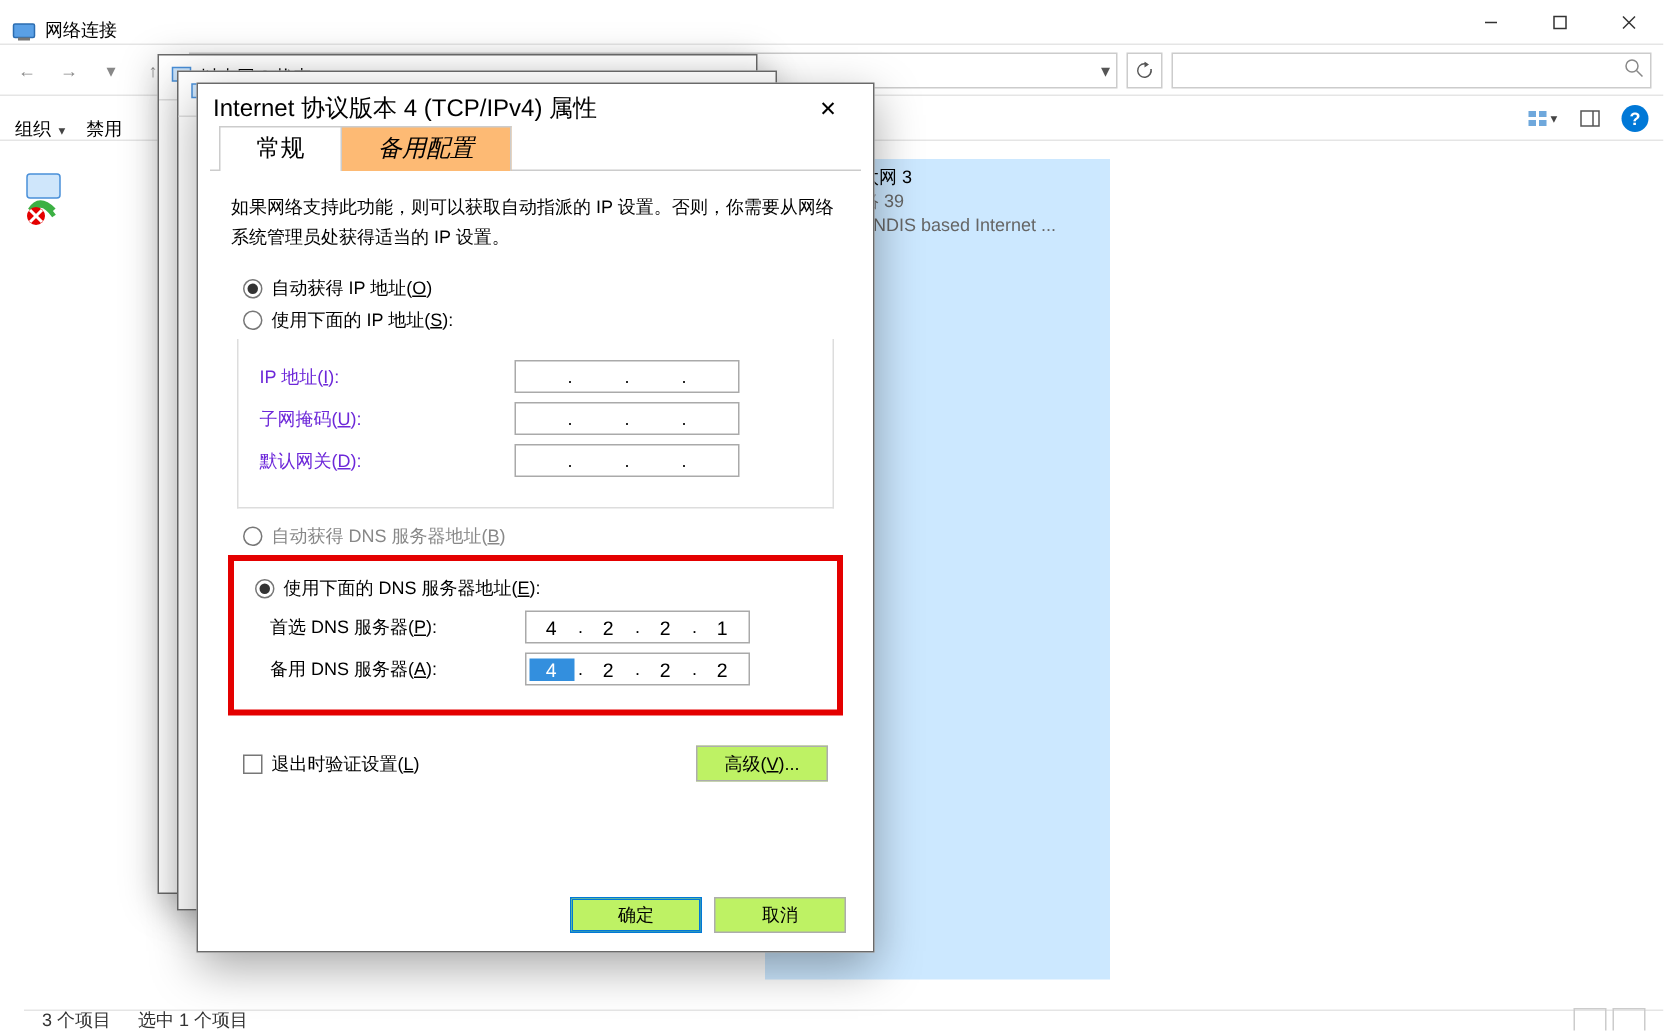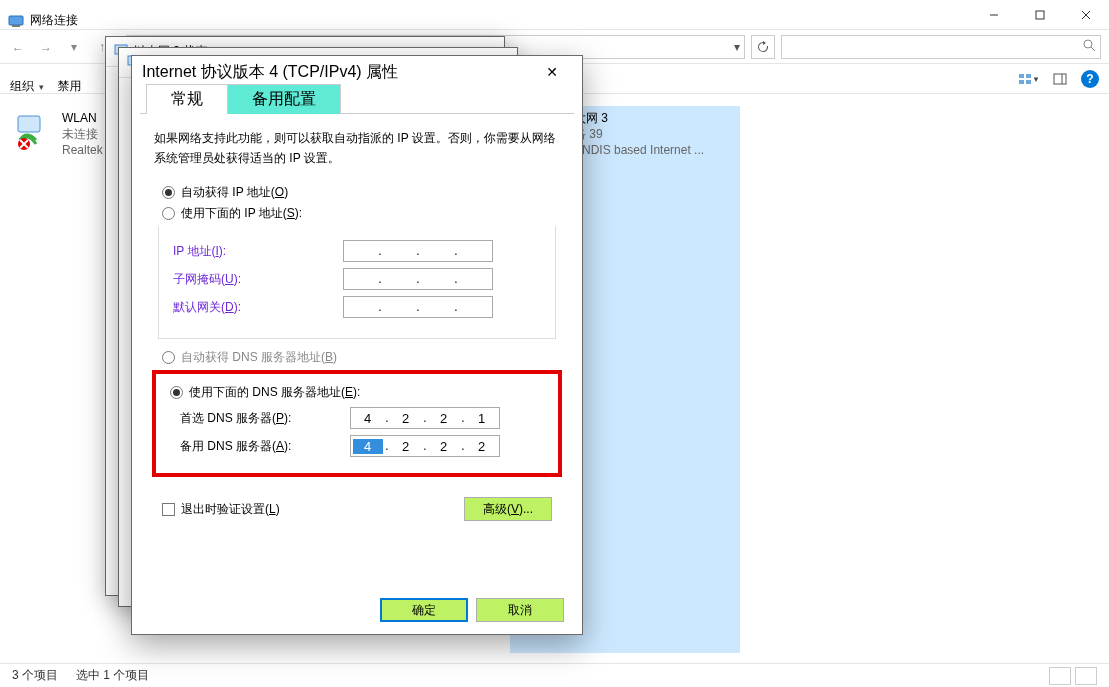--- a/index.html
+++ b/index.html
@@ -34,39 +34,39 @@
   .content { position:absolute; top:96px; left:0; right:0; bottom:24px; padding:10px; display:flex; gap:30px;}
   .net-item { width:230px; display:flex; gap:6px; padding:4px;}
   .net-item.selected { background:#cce8ff; }
   .net-ico { width:42px; height:42px; position:relative; flex:0 0 42px;}
   .net-text { font-size:12px; line-height:16px;}
   .net-text .label { color:#000;}
   .net-text .sub { color:#666;}
   .wlan-ico svg { width:42px; height:42px; }
   .eth-ico svg { width:42px; height:42px; }
 
-  .statusbar { position:absolute; bottom:0; left:0; right:0; height:24px; border-top:1px solid #e5e5e5; display:flex; align-items:center; padding:0 12px; gap:18px; color:#333;}
+  .statusbar { position:absolute; bottom:0; left:16px; right:0; height:14px; border-top:1px solid #e5e5e5; display:flex; align-items:center; padding:0 12px; gap:18px; color:#333;}
   .statusbar .right { margin-left:auto; display:flex; gap:4px;}
   .statusbar .viewbtn { width:22px; height:18px; border:1px solid #ccc;}
 
   
   .bgdlg { position:absolute; width:400px; height:560px; background:#fff; border:1px solid #6a6a6a; box-shadow: 0 6px 24px rgba(0,0,0,.25);}
   .bgdlg .dlg-title { height:30px; display:flex; align-items:center; padding:0 8px; border-bottom:1px solid #e0e0e0; gap:6px;}
   .bgdlg .dlg-title .close { margin-left:auto; width:40px; text-align:center;}
 
   
   .ipv4 { position:absolute; left:131px; top:55px; width:452px; height:580px; background:#fff; border:1px solid #6a6a6a; box-shadow: 0 10px 30px rgba(0,0,0,.35);}
   .ipv4 .dlg-titlebar { height:32px; display:flex; align-items:center; padding:0 10px;}
   .ipv4 .dlg-titlebar .ttl { font-size:16px;}
   .ipv4 .dlg-titlebar .close { margin-left:auto; width:40px; height:24px; display:flex; align-items:center; justify-content:center; font-size:14px;}
 
   .tabbar { height:26px; display:flex; align-items:flex-end; padding:0 6px; border-bottom:1px solid #ccc; margin: 0 8px;}
   .tab { padding:4px 24px; border:1px solid #ccc; border-bottom:none; background:#fff; position:relative; top:1px; margin-right:-1px; font-size:16px;}
   .tab.active { background:#fff; z-index:2;}
-  .tab.inactive { background:#5eead4; }
+  .tab.inactive { background:#fdba74;font-style:italic; }
 
   .pane { padding:14px 22px 10px 22px; }
   .desc { font-size:12px; line-height:20px; margin-bottom:16px;}
 
   .radio-row { display:flex; align-items:center; gap:6px; margin:4px 0 4px 8px; font-size:12px;}
   .radio { width:13px; height:13px; border:1px solid #777; border-radius:50%; display:flex; align-items:center; justify-content:center;}
   .radio.checked::after { content:""; width:7px; height:7px; border-radius:50%; background:#333;}
   .ulab .u { text-decoration: underline; }
 
   .ip-group { border:1px solid #ddd; border-top:none; padding:8px 14px 14px 14px; margin:0 4px 10px 4px;}
@@ -178,25 +178,20 @@
       <div class="net-ico wlan-ico">
         <svg viewBox="0 0 42 42">
           <rect x="4" y="6" width="22" height="16" rx="2" fill="#cfe6fb" stroke="#4a90d9"></rect>
           <path d="M6 30 q6 -10 16 0" fill="none" stroke="#3cb043" stroke-width="3"></path>
           <path d="M6 34 q6 -14 16 0" fill="none" stroke="#3cb043" stroke-width="3"></path>
           <circle cx="10" cy="34" r="6" fill="#e40000"></circle>
           <line x1="6" y1="30" x2="14" y2="38" stroke="#fff" stroke-width="2"></line>
           <line x1="14" y1="30" x2="6" y2="38" stroke="#fff" stroke-width="2"></line>
         </svg>
       </div>
-      <div class="net-text">
-        <div class="label">WLAN</div>
-        <div class="sub">未连接</div>
-        <div class="sub">Realtek</div>
-      </div>
     </div>
 
     <div class="net-item selected" style="margin-left:240px;">
       <div class="net-ico eth-ico">
         <svg viewBox="0 0 42 42">
           <rect x="6" y="6" width="22" height="16" rx="2" fill="#cfe6fb" stroke="#4a90d9"></rect>
           <rect x="12" y="24" width="18" height="10" rx="1" fill="#9db7cc" stroke="#4a6b8a"></rect>
           <line x1="14" y1="28" x2="28" y2="28" stroke="#4a6b8a"></line>
         </svg>
       </div>

